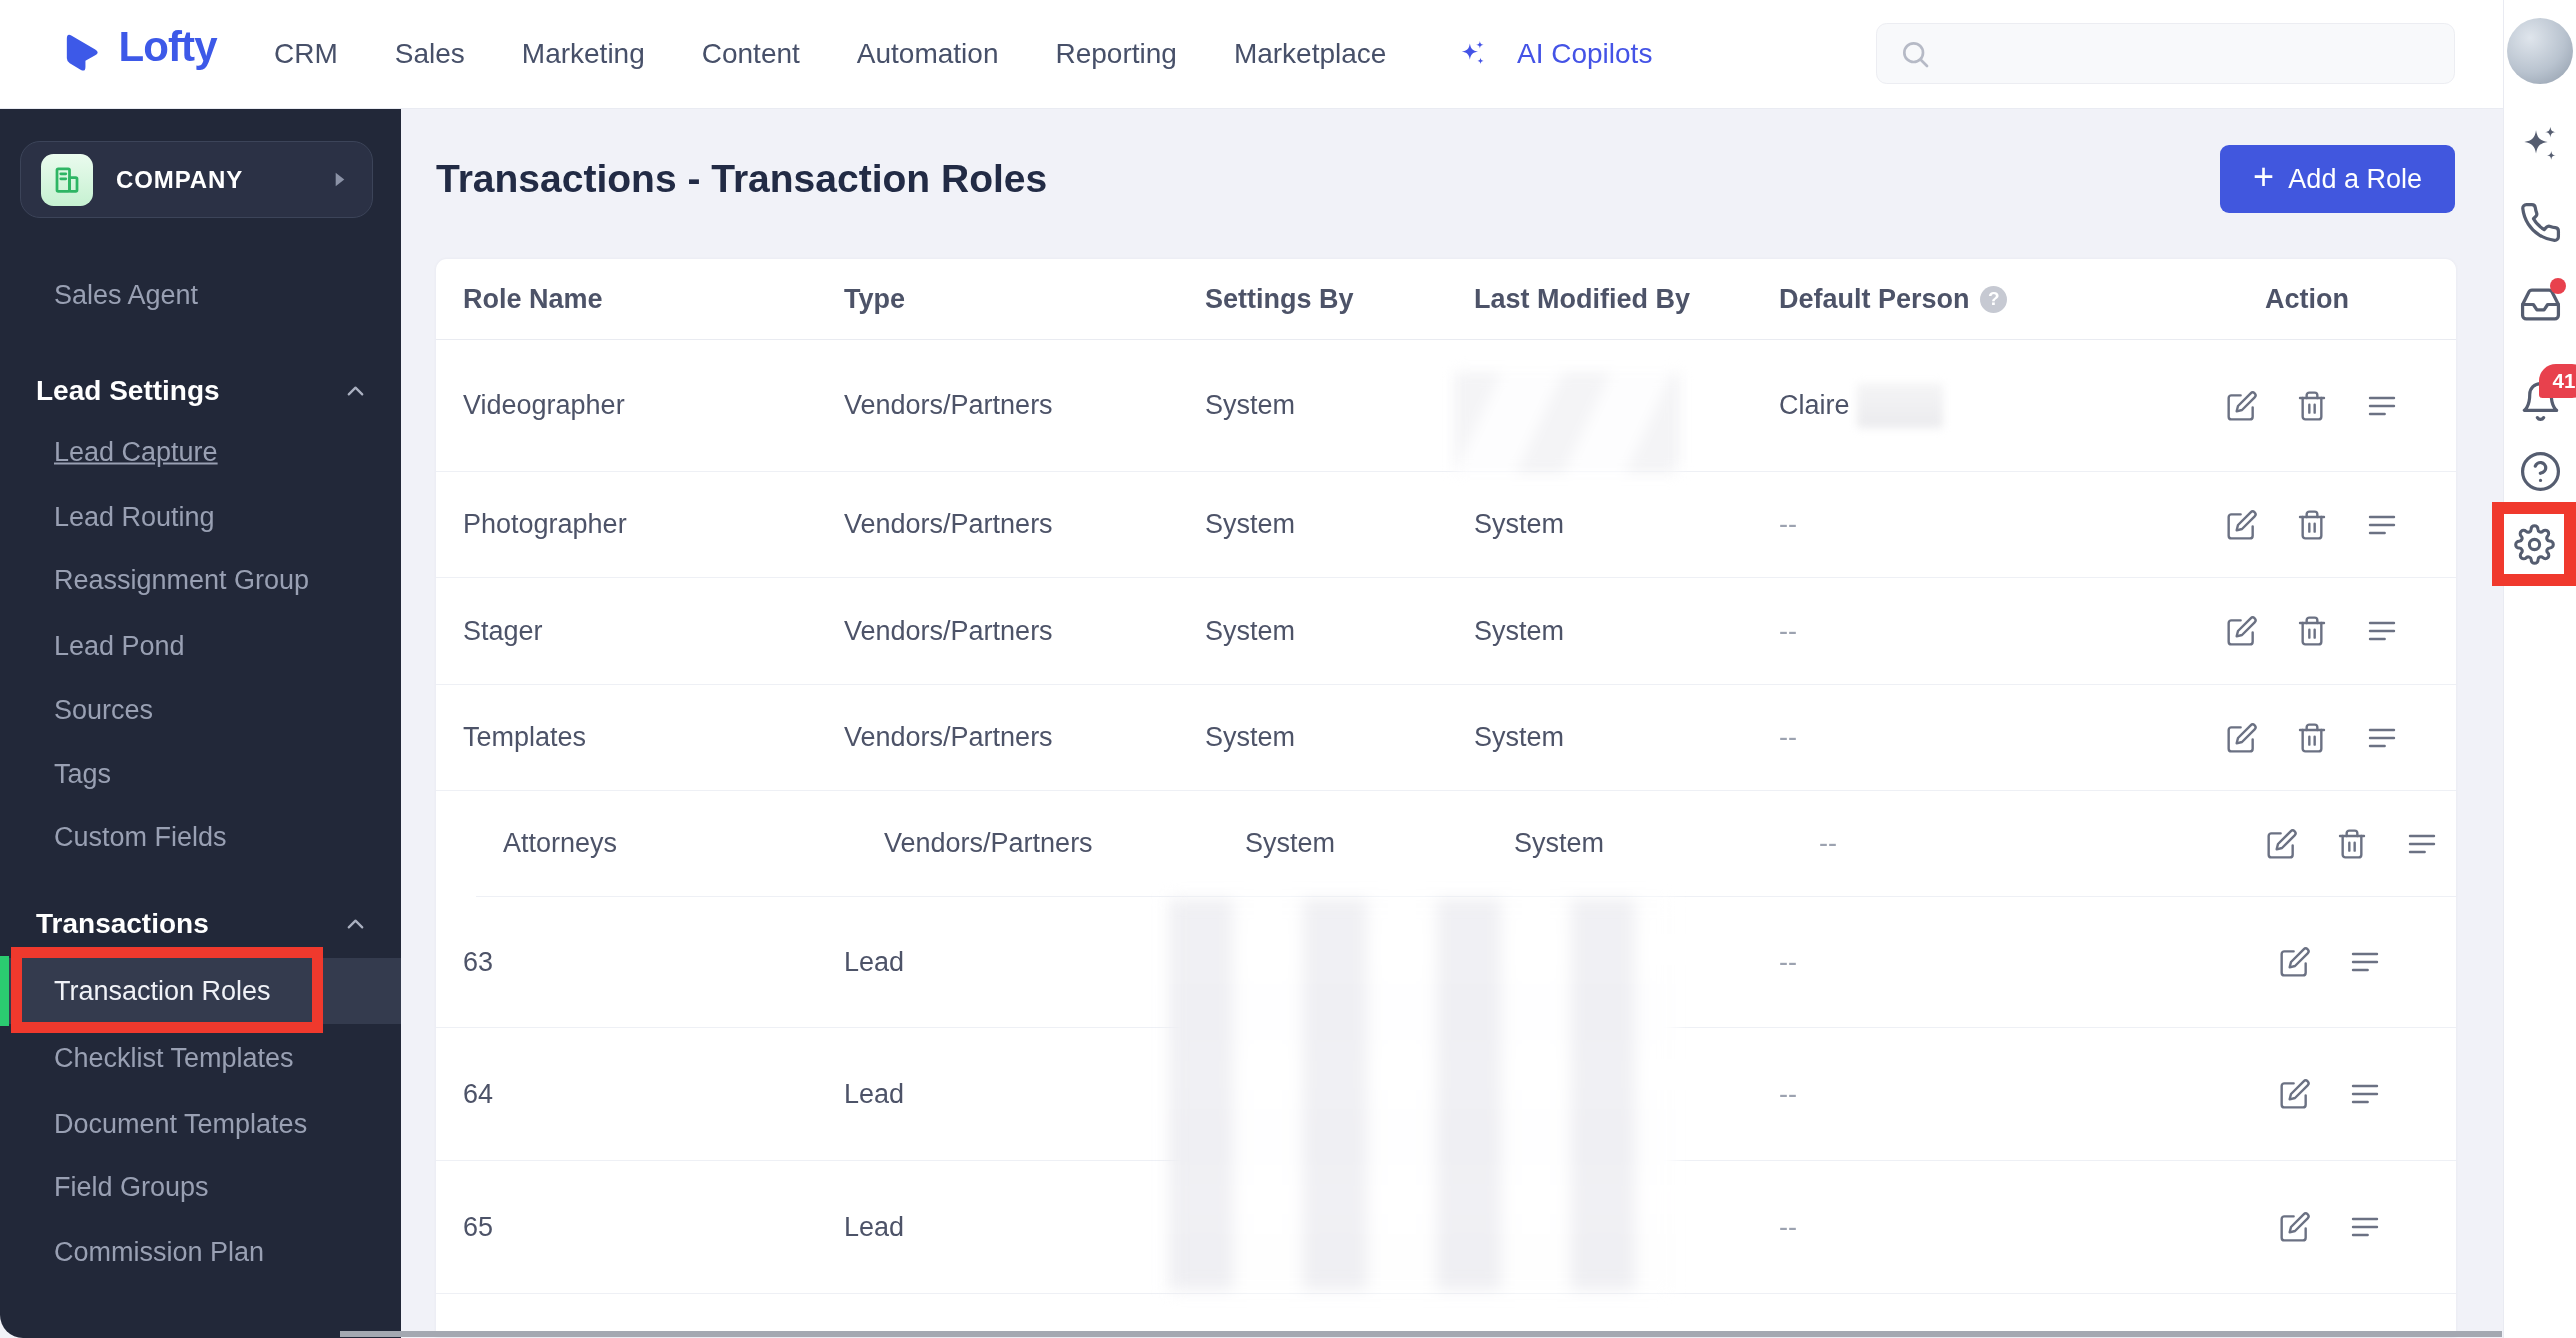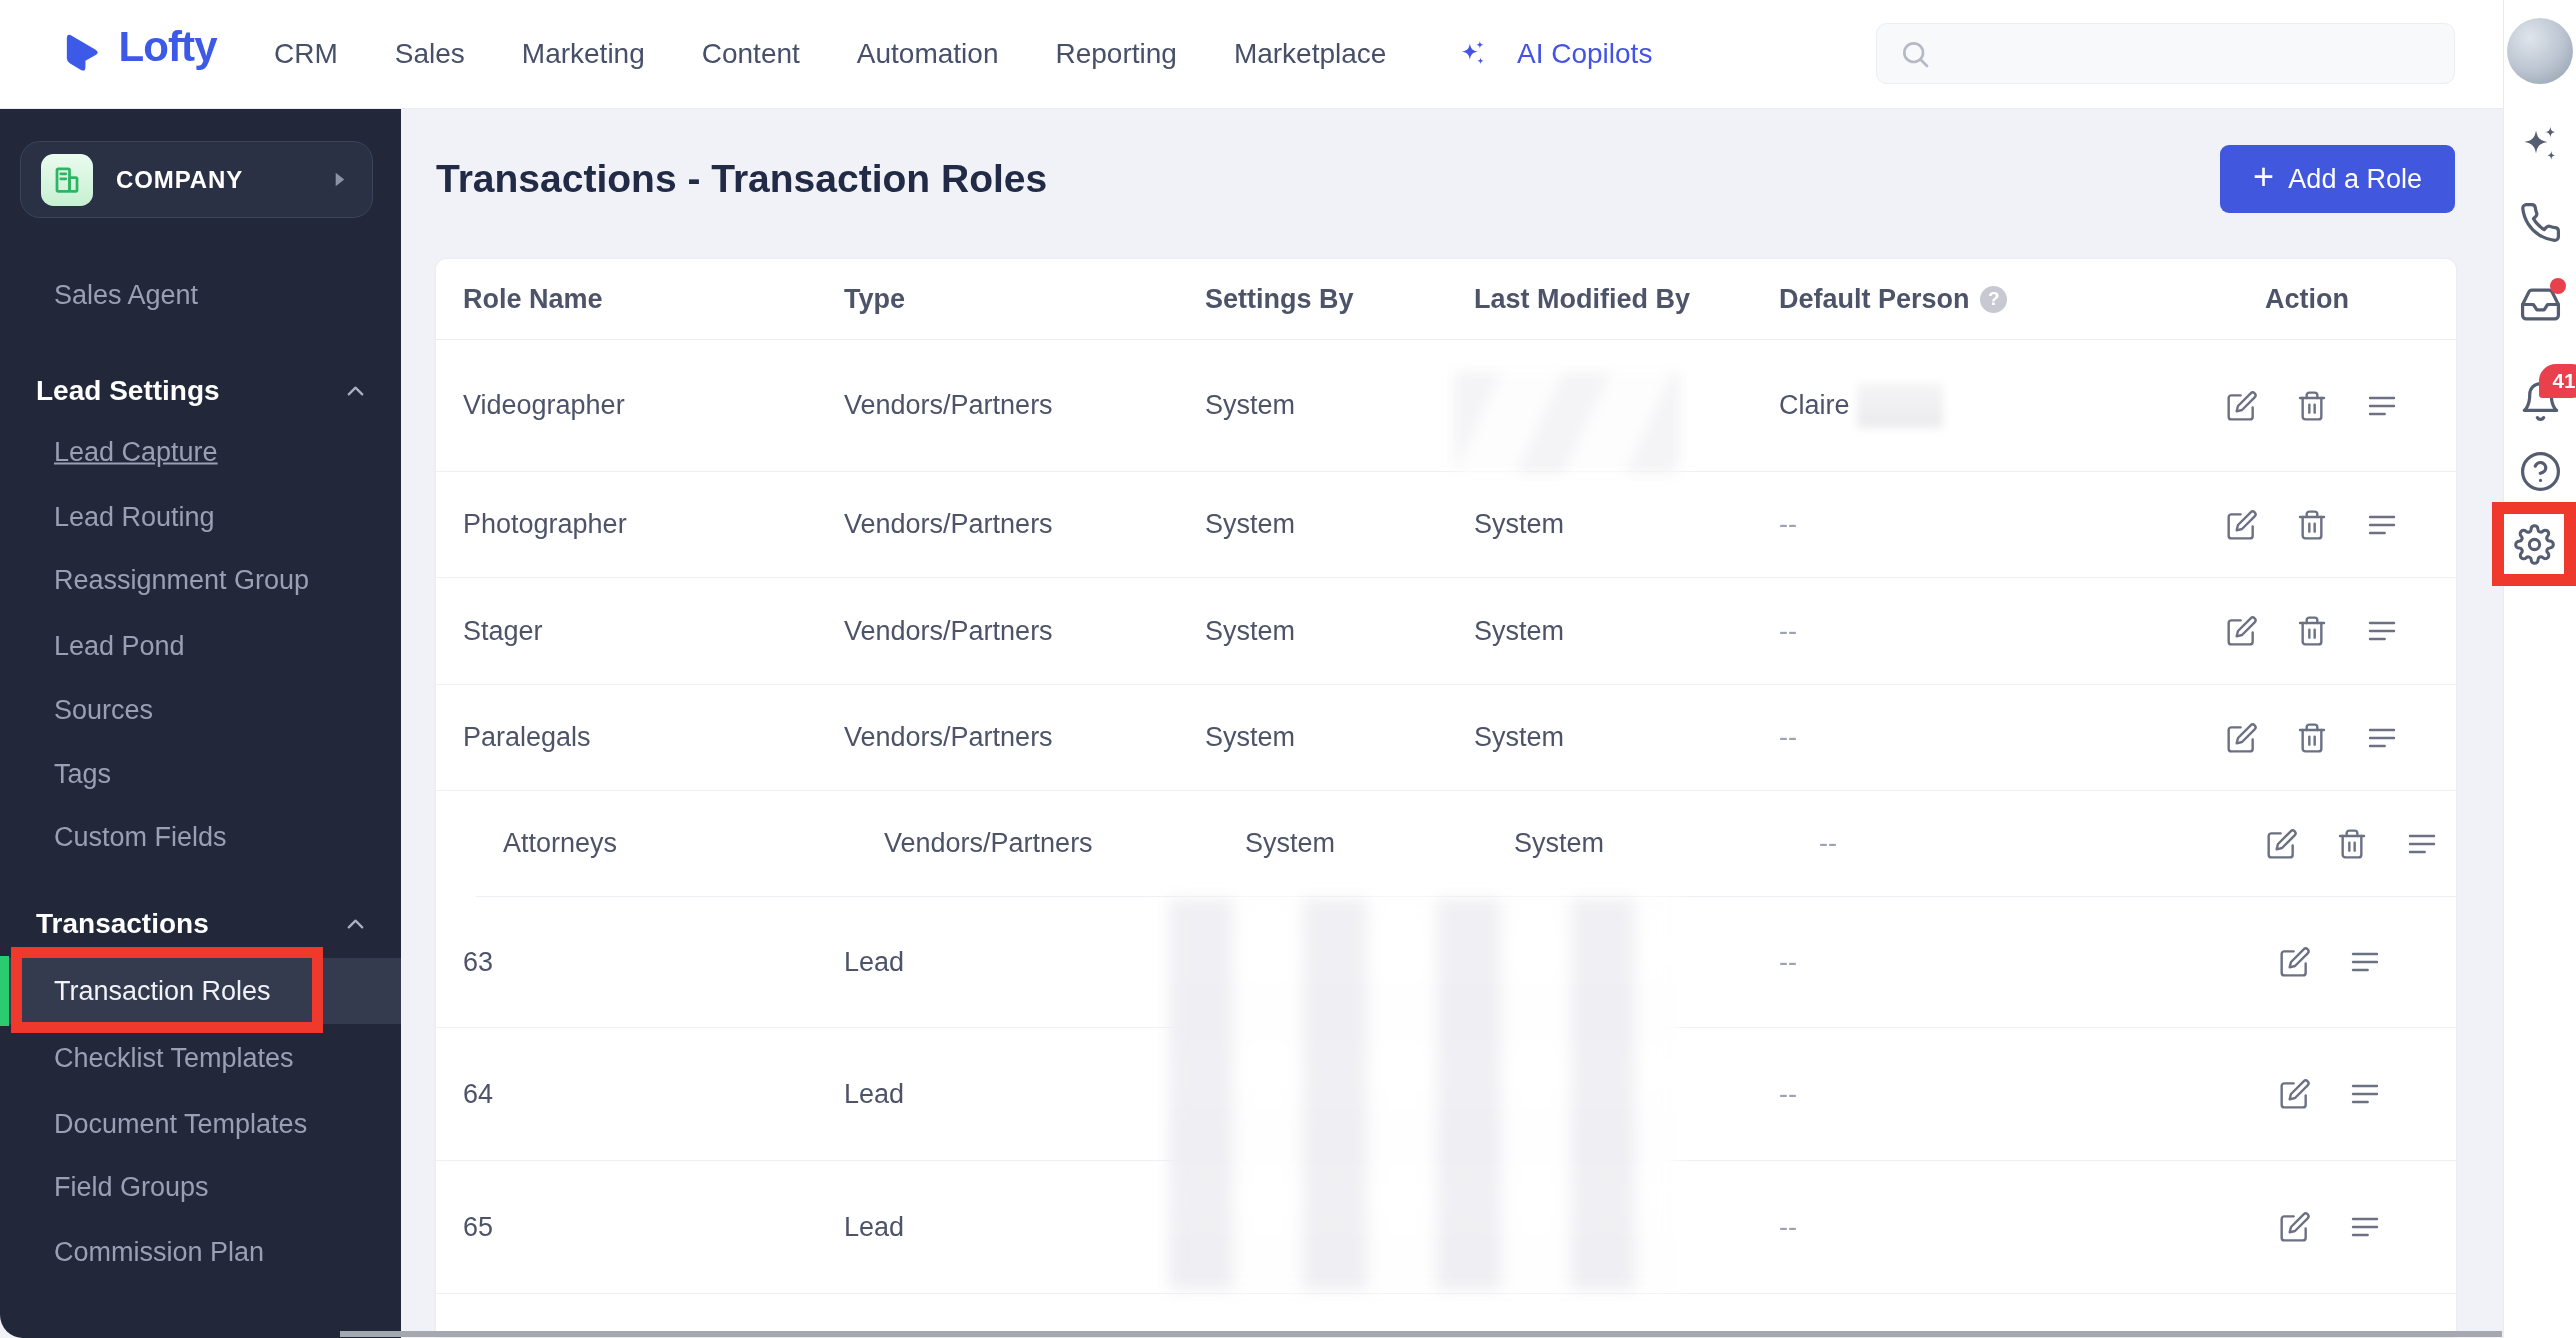--- a/index.html
+++ b/index.html
@@ -346,21 +346,21 @@
                   <line x1="3" y1="6" x2="21" y2="6"></line>
                   <line x1="3" y1="12" x2="21" y2="12"></line>
                   <line x1="3" y1="18" x2="14" y2="18"></line>
                 </svg>
               </span>
         </div>
           </div>
       </div>
 
       <div class="trow" style="height:106px;">
-        <div class="cell">Paralegals</div>
+        <div class="cell">Templates</div>
         <div class="cell">Vendors/Partners</div>
         <div class="cell">System</div>
         <div class="cell">System</div>
         <div class="cell dim">--</div>
         <div class="cell">
             <div class="actions">
           <span>
                 <svg viewBox="0 0 24 24" fill="none" stroke="currentColor" stroke-width="1.8" stroke-linecap="round" stroke-linejoin="round">
                   <path d="M11 4H4a2 2 0 0 0-2 2v14a2 2 0 0 0 2 2h14a2 2 0 0 0 2-2v-7"></path>
                   <path d="M18.5 2.5a2.12 2.12 0 0 1 3 3L12 15l-4 1 1-4 9.5-9.5z"></path>

